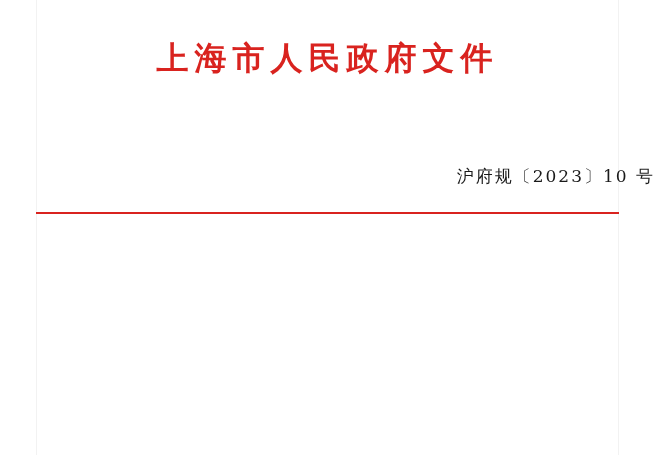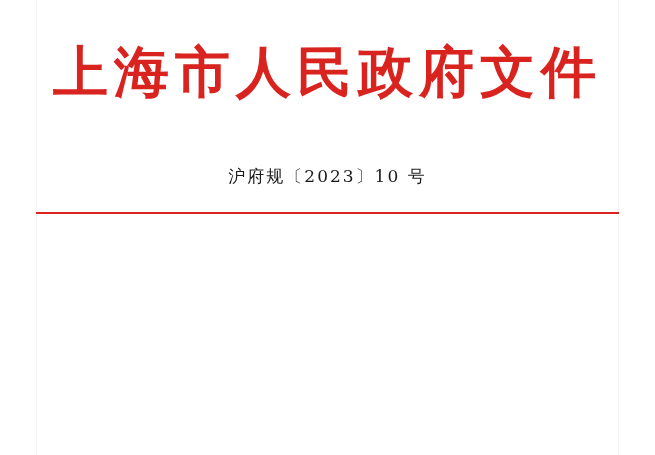--- a/index.html
+++ b/index.html
@@ -33,32 +33,32 @@
 
   .masthead {
     position: absolute;
     top: 38px;
     left: 0;
     right: 0;
     text-align: center;
     color: #d9231f;
     font-family: "DejaVu Serif", "Liberation Serif", serif;
     font-weight: bold;
-    font-size: 55px;
+    font-size: 32px;
     letter-spacing: 6px;
     line-height: 1.25;
     white-space: nowrap;
   }
 
   .doc-number {
     position: absolute;
     top: 165px;
     left: 0;
     right: 0;
-    text-align: center;
+    text-align: right;
     color: #1a1a1a;
     font-family: "DejaVu Serif", "Liberation Serif", serif;
     font-size: 17px;
     letter-spacing: 2px;
     white-space: nowrap;
   }
 
   .red-rule {
     position: absolute;
     top: 212px;

